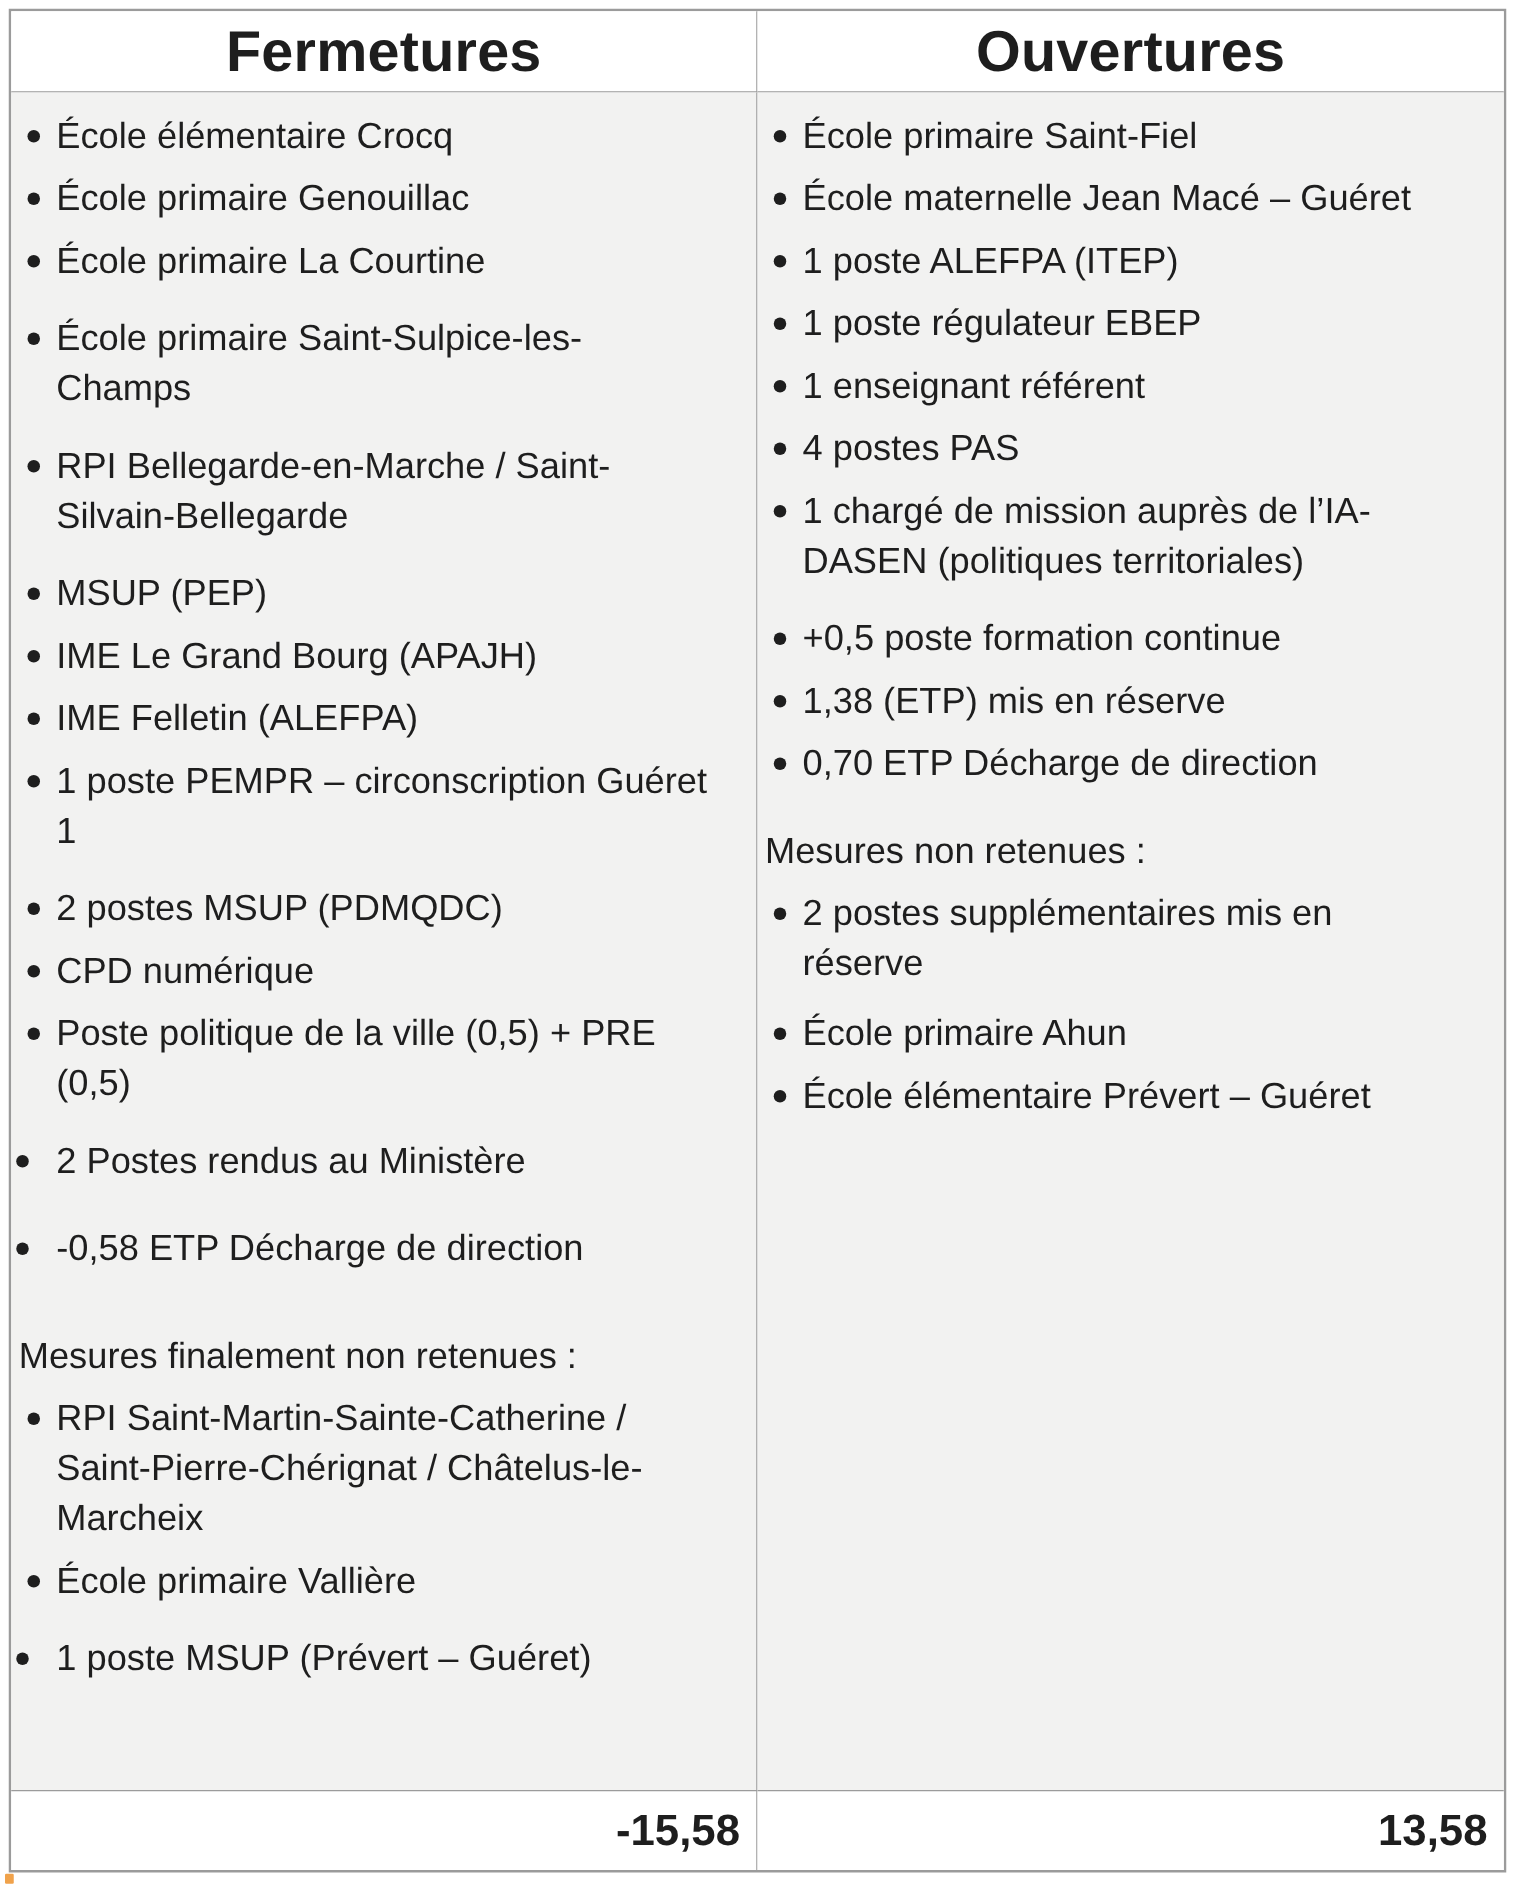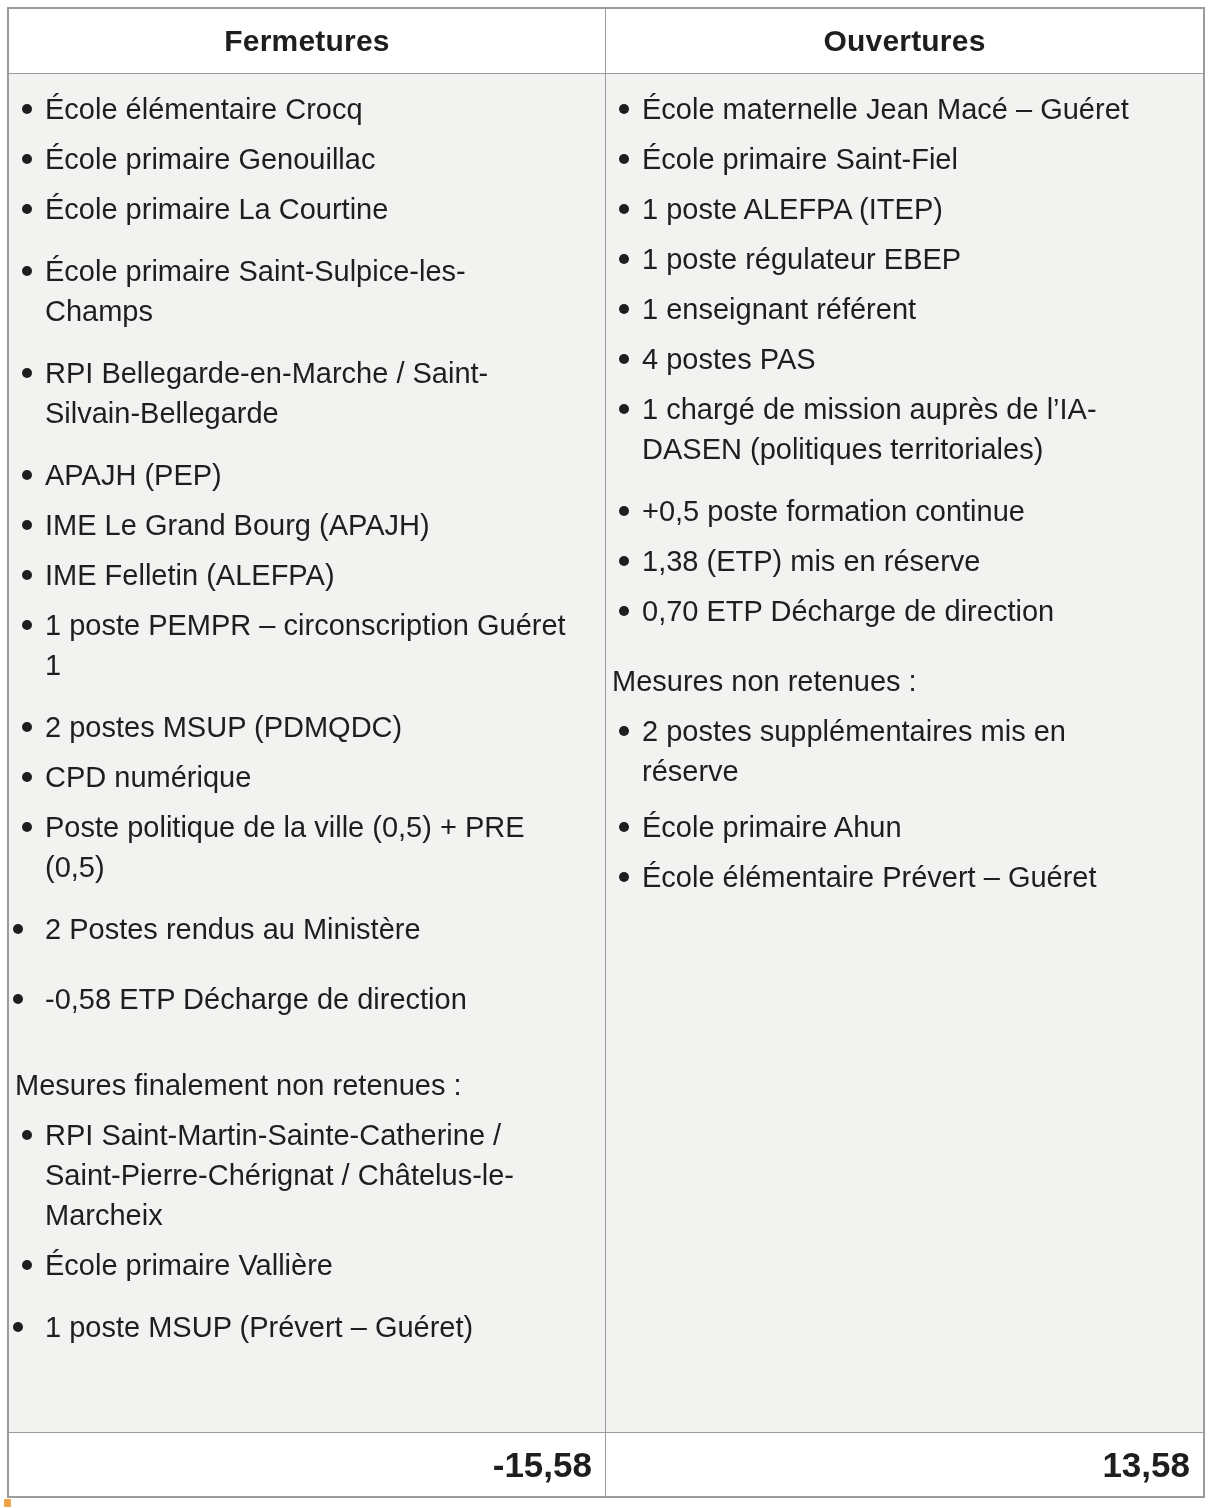--- a/index.html
+++ b/index.html
@@ -26,21 +26,21 @@
     border:2px solid var(--border);
     display:grid;
     grid-template-columns:1fr 1fr;
     grid-template-rows:65px 1fr 64px;
     background:var(--header-bg);
   }
   .h-cell{
     background:var(--header-bg);
     border-bottom:1px solid var(--border);
     display:flex;align-items:center;justify-content:center;
-    font-weight:bold;font-size:30px;letter-spacing:0.2px;
+    font-weight:bold;font-size:46px;letter-spacing:0.2px;
   }
   .col-first{border-right:1px solid var(--border);}
   .b-cell{
     background:var(--body-bg);
     padding-top:5px;
     overflow:hidden;
   }
   .f-cell{
     background:var(--footer-bg);
     border-top:1px solid var(--border);
@@ -90,37 +90,37 @@
 <div class="table">
   <div class="h-cell col-first">Fermetures</div>
   <div class="h-cell">Ouvertures</div>
 
   <div class="b-cell col-first">
       <div class="item"><span class="bullet"></span><span class="txt"><span>École élémentaire </span><strong>Crocq</strong></span></div>
       <div class="item"><span class="bullet"></span><span class="txt"><span>École primaire </span><strong>Genouillac</strong></span></div>
       <div class="item"><span class="bullet"></span><span class="txt"><span>École primaire </span><strong>La Courtine</strong></span></div>
       <div class="item gap-m"><span class="bullet"></span><span class="txt"><span>École primaire </span><strong>Saint-Sulpice-les-Champs</strong></span></div>
       <div class="item gap-m"><span class="bullet"></span><span class="txt"><strong>RPI Bellegarde-en-Marche / Saint-Silvain-Bellegarde</strong></span></div>
-      <div class="item gap-m"><span class="bullet"></span><span class="txt"><strong>APAJH (PEP)</strong></span></div>
+      <div class="item gap-m"><span class="bullet"></span><span class="txt"><strong>MSUP (PEP)</strong></span></div>
       <div class="item"><span class="bullet"></span><span class="txt"><strong>IME Le Grand Bourg (APAJH)</strong></span></div>
       <div class="item"><span class="bullet"></span><span class="txt"><strong>IME Felletin (ALEFPA)</strong></span></div>
       <div class="item"><span class="bullet"></span><span class="txt"><strong>1 poste PEMPR – circonscription Guéret 1</strong></span></div>
       <div class="item gap-m"><span class="bullet"></span><span class="txt"><strong>2 postes MSUP (PDMQDC)</strong></span></div>
       <div class="item"><span class="bullet"></span><span class="txt"><strong>CPD numérique</strong></span></div>
       <div class="item"><span class="bullet"></span><span class="txt"><strong>Poste politique de la ville (0,5) + PRE (0,5)</strong></span></div>
       <div class="item flush gap-m"><span class="bullet"></span><span class="txt"><strong>2 Postes rendus au Ministère</strong></span></div>
       <div class="item flush gap-l"><span class="bullet"></span><span class="txt"><strong>-0,58 ETP Décharge de direction</strong></span></div>
       <div class="list-heading gap-xl"><span class="txt"><strong>Mesures finalement non retenues :</strong></span></div>
       <div class="item"><span class="bullet"></span><span class="txt"><strong>RPI Saint-Martin-Sainte-Catherine / Saint-Pierre-Chérignat / Châtelus-le-Marcheix</strong></span></div>
       <div class="item"><span class="bullet"></span><span class="txt"><span>École primaire </span><strong>Vallière</strong></span></div>
       <div class="item flush gap-m"><span class="bullet"></span><span class="txt"><strong>1 poste MSUP (Prévert – Guéret)</strong></span></div>
     </div>
   <div class="b-cell">
+      <div class="item"><span class="bullet"></span><span class="txt"><span>École primaire </span><strong>Saint-Fiel</strong></span></div>
       <div class="item"><span class="bullet"></span><span class="txt"><span>École maternelle </span><strong>Jean Macé</strong><span> – Guéret</span></span></div>
-      <div class="item"><span class="bullet"></span><span class="txt"><span>École primaire </span><strong>Saint-Fiel</strong></span></div>
       <div class="item"><span class="bullet"></span><span class="txt"><strong>1 poste ALEFPA (ITEP)</strong></span></div>
       <div class="item"><span class="bullet"></span><span class="txt"><strong>1 poste régulateur EBEP</strong></span></div>
       <div class="item"><span class="bullet"></span><span class="txt"><strong>1 enseignant référent</strong></span></div>
       <div class="item"><span class="bullet"></span><span class="txt"><strong>4 postes PAS</strong></span></div>
       <div class="item"><span class="bullet"></span><span class="txt"><strong>1 chargé de mission auprès de l’IA-DASEN (politiques territoriales)</strong></span></div>
       <div class="item gap-m"><span class="bullet"></span><span class="txt"><strong>+0,5 poste formation continue</strong></span></div>
       <div class="item"><span class="bullet"></span><span class="txt"><strong>1,38 (ETP) mis en réserve</strong></span></div>
       <div class="item"><span class="bullet"></span><span class="txt"><strong>0,70 ETP Décharge de direction</strong></span></div>
       <div class="list-heading gap-l"><span class="txt"><strong>Mesures non retenues :</strong></span></div>
       <div class="item"><span class="bullet"></span><span class="txt"><span>2 postes supplémentaires mis en réserve</span></span></div>

